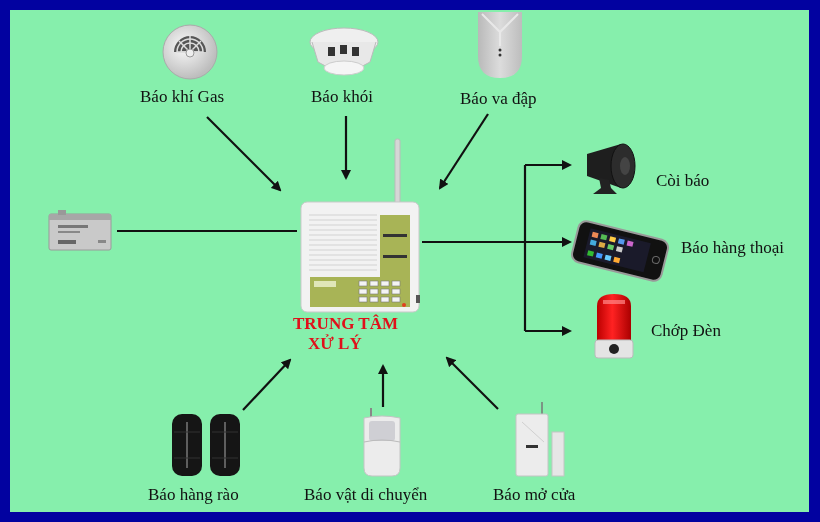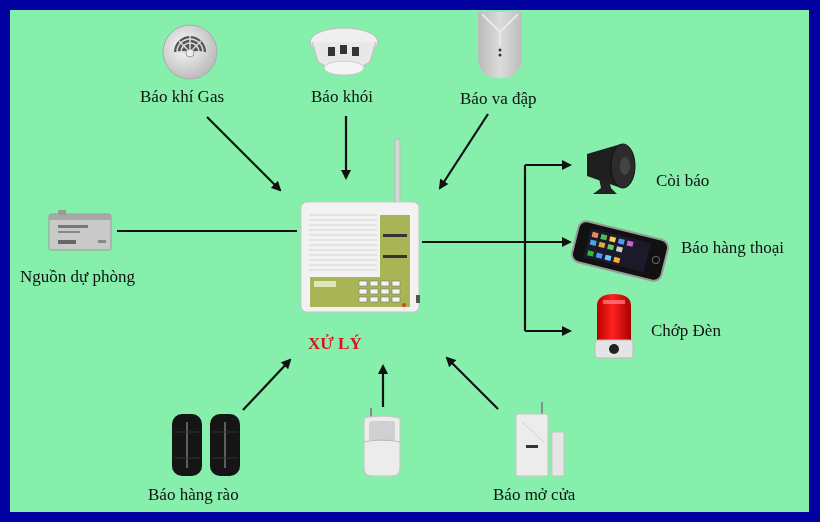--- a/index.html
+++ b/index.html
@@ -87,21 +87,20 @@
 
   <svg class="dev" style="left:36px;top:198px" width="70" height="46">
     <rect x="3" y="6" width="62" height="36" rx="2" fill="#c9c9c9" stroke="#999"></rect>
     <rect x="3" y="6" width="62" height="6" fill="#a7a7a7"></rect>
     <rect x="12" y="2" width="8" height="5" fill="#999"></rect>
     <rect x="12" y="17" width="30" height="3" fill="#777"></rect>
     <rect x="12" y="23" width="22" height="2" fill="#888"></rect>
     <rect x="12" y="32" width="18" height="4" fill="#666"></rect>
     <rect x="52" y="32" width="8" height="3" fill="#888"></rect>
   </svg>
-  <div class="lbl" style="left:10px;top:258px">Nguồn dự phòng</div>
 
   <svg class="dev" style="left:287px;top:125px" width="128" height="182">
 
     <rect x="98" y="4" width="5" height="72" rx="2" fill="#d6d6d6" stroke="#bbb"></rect>
 
     <rect x="4" y="67" width="118" height="110" rx="6" fill="#f2f2f2" stroke="#c9c9c9"></rect>
 
     <g stroke="#d2d2d2" stroke-width="1">
       <line x1="12" y1="80" x2="80" y2="80"></line>
         <line x1="12" y1="85" x2="80" y2="85"></line>
@@ -133,20 +132,21 @@
         <rect x="84" y="154" width="8" height="5"></rect>
         <rect x="95" y="154" width="8" height="5"></rect>
       <rect x="62" y="162" width="8" height="5"></rect>
         <rect x="73" y="162" width="8" height="5"></rect>
         <rect x="84" y="162" width="8" height="5"></rect>
         <rect x="95" y="162" width="8" height="5"></rect>
     </g>
     <circle cx="107" cy="170" r="2" fill="#e04020"></circle>
     <rect x="119" y="160" width="4" height="8" fill="#555"></rect>
   </svg>
+  <div class="center-lbl" style="left:283px;top:305px">TRUNG TÂM</div>
   <div class="center-lbl" style="left:298px;top:325px">XỬ LÝ</div>
 
   <svg class="dev" style="left:573px;top:132px" width="58" height="56">
     <path d="M4,12 L38,2 L38,46 L4,34 Z" fill="#1e1e1e"></path>
     <ellipse cx="40" cy="24" rx="12" ry="22" fill="#2c2c2c" stroke="#111"></ellipse>
     <ellipse cx="42" cy="24" rx="5" ry="9" fill="#444"></ellipse>
     <path d="M16,36 L18,46 L10,52 L34,52 L28,46 L26,38" fill="#222"></path>
   </svg>
   <div class="lbl" style="left:646px;top:162px">Còi báo</div>
 
@@ -202,20 +202,21 @@
       </g>
   </svg>
   <div class="lbl" style="left:138px;top:476px">Báo hàng rào</div>
 
   <svg class="dev" style="left:350px;top:396px" width="44" height="72">
     <rect x="10" y="2" width="2" height="10" fill="#888"></rect>
     <path d="M4,12 Q22,8 40,12 L40,62 Q40,70 32,70 L12,70 Q4,70 4,62 Z" fill="#ececec" stroke="#c4c4c4"></path>
     <rect x="9" y="15" width="26" height="20" rx="3" fill="#cfcfd4"></rect>
     <path d="M4,36 Q22,32 40,36" fill="none" stroke="#bbb"></path>
   </svg>
+  <div class="lbl" style="left:294px;top:476px">Báo vật di chuyển</div>
 
   <svg class="dev" style="left:504px;top:392px" width="52" height="76">
     <line x1="28" y1="0" x2="28" y2="14" stroke="#777" stroke-width="1.5"></line>
     <rect x="2" y="12" width="32" height="62" rx="2" fill="#ececec" stroke="#c4c4c4"></rect>
     <line x1="8" y1="20" x2="30" y2="40" stroke="#d0d0d0"></line>
     <rect x="12" y="43" width="12" height="3" fill="#333"></rect>
     <rect x="38" y="30" width="12" height="44" fill="#e6e6e6" stroke="#c4c4c4"></rect>
   </svg>
   <div class="lbl" style="left:483px;top:476px">Báo mở cửa</div>
 

